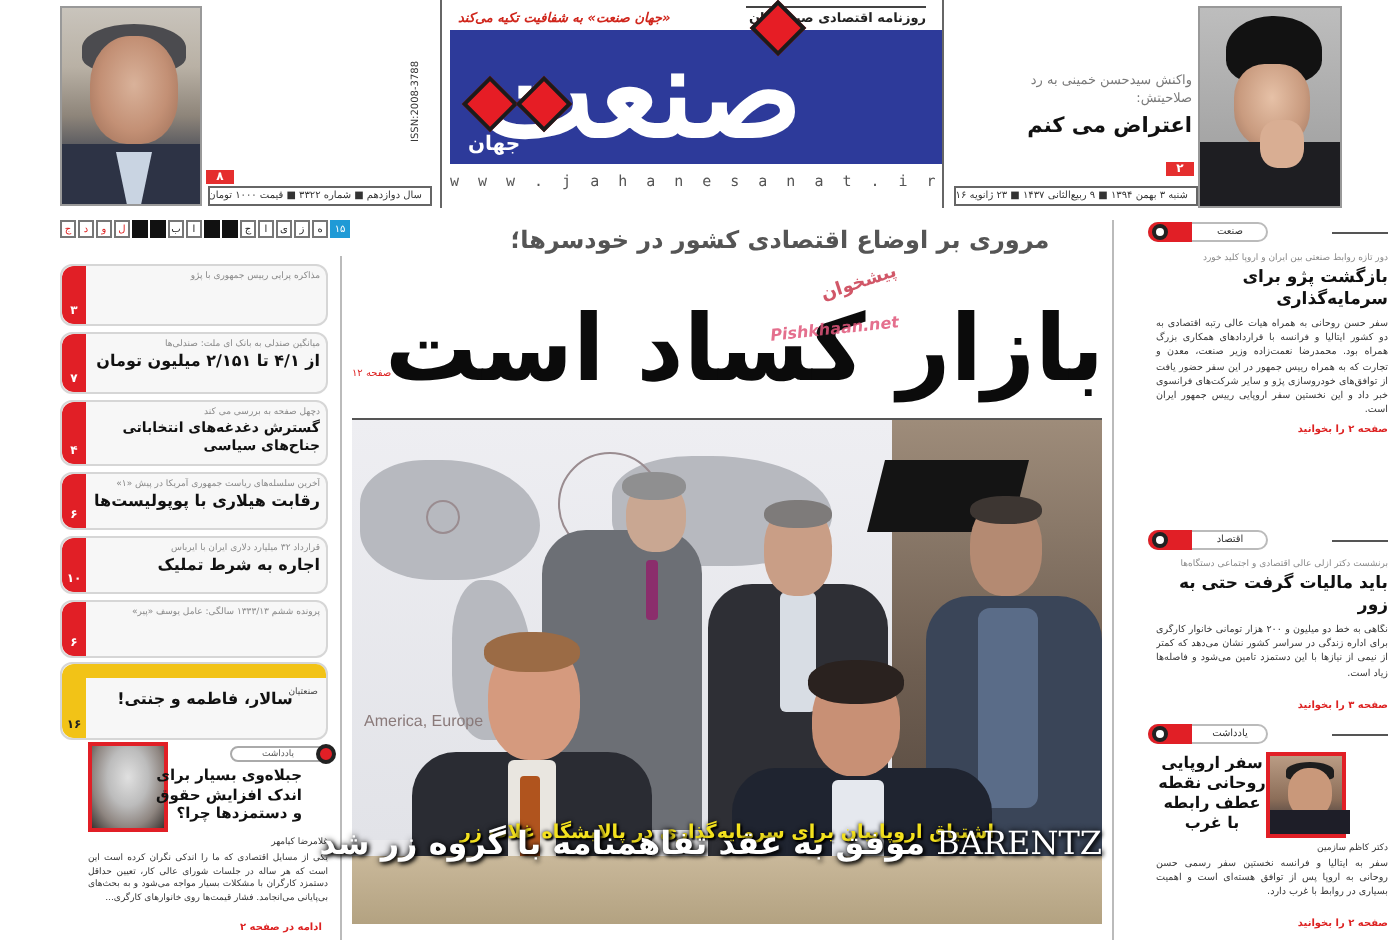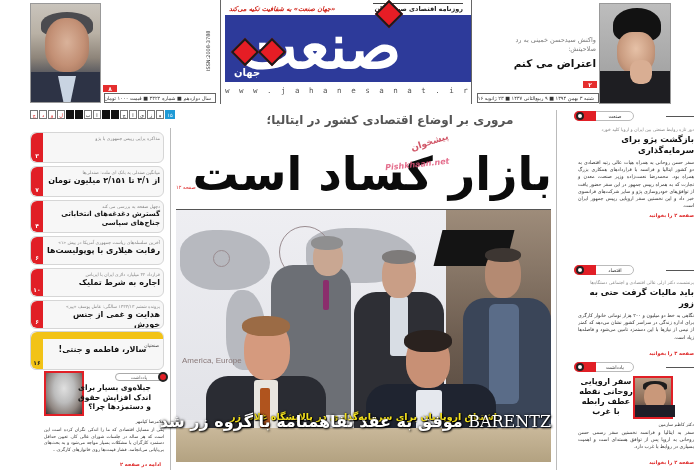--- a/index.html
+++ b/index.html
@@ -201,21 +201,20 @@
   <div class="side-tab">۱۰</div>
   <div class="side-body">
       <div class="side-kicker">قرارداد ۳۲ میلیارد دلاری ایران با ایرباس</div>
   <div class="side-title">اجاره به شرط تملیک</div>
     </div>
 </div>
 <div class="side-item" style="top:300px; height:29px;">
   <div class="side-tab">۶</div>
   <div class="side-body">
       <div class="side-kicker">پرونده ششم ۱۳۳۳/۱۳ سالگی: عامل یوسف «پیر»</div>
-  <div class="side-title">هدایت و غمی از جنس خودش</div>
     </div>
 </div>
 <div class="side-item" style="top:331px; height:39px;">
   <div class="side-tab yellow">۱۶</div>
   <div class="side-yellow-bar"><span>صنعتیان</span></div>
   <div class="side-body" style="top:13px;">
       <div class="side-title" style="text-align:center;">سالار، فاطمه و جنتی!</div>
     </div>
 </div>
 
@@ -225,21 +224,21 @@
   <div class="column-pin"></div>
   <div class="column-title">جبلاه‌وی بسیار برای اندک افزایش حقوق و دستمزدها چرا؟</div>
   <div class="column-author">غلامرضا کیامهر</div>
   <div class="column-text">یکی از مسایل اقتصادی که ما را اندکی نگران کرده است این است که هر ساله در جلسات شورای عالی کار، تعیین حداقل دستمزد کارگران با مشکلات بسیار مواجه می‌شود و به بحث‌های بی‌پایانی می‌انجامد. فشار قیمت‌ها روی خانوارهای کارگری...</div>
   <div class="continue-link" style="left:90px; top:98px;">ادامه در صفحه ۲</div>
 </div>
 
 <div class="divider-v" style="left:170px; top:128px; height:342px;"></div>
 <div class="divider-v" style="left:556px; top:110px; height:360px;"></div>
 
-<div class="sup-headline">مروری بر اوضاع اقتصادی کشور در ایتالیا؛</div>
+<div class="sup-headline">مروری بر اوضاع اقتصادی کشور در خودسرها؛</div>
 <div class="main-headline">بازار کساد است</div>
 <div class="watermark-fa">پیشخوان</div>
 <div class="watermark">Pishkhaan.net</div>
 <div class="page-ref">صفحه ۱۲</div>
 
 <div class="photo">
   <div class="map-bg">
     <div class="continent" style="left:4px; top:20px; width:90px; height:60px;"></div>
     <div class="continent" style="left:50px; top:80px; width:40px; height:80px;"></div>
     <div class="continent" style="left:130px; top:18px; width:110px; height:55px;"></div>

